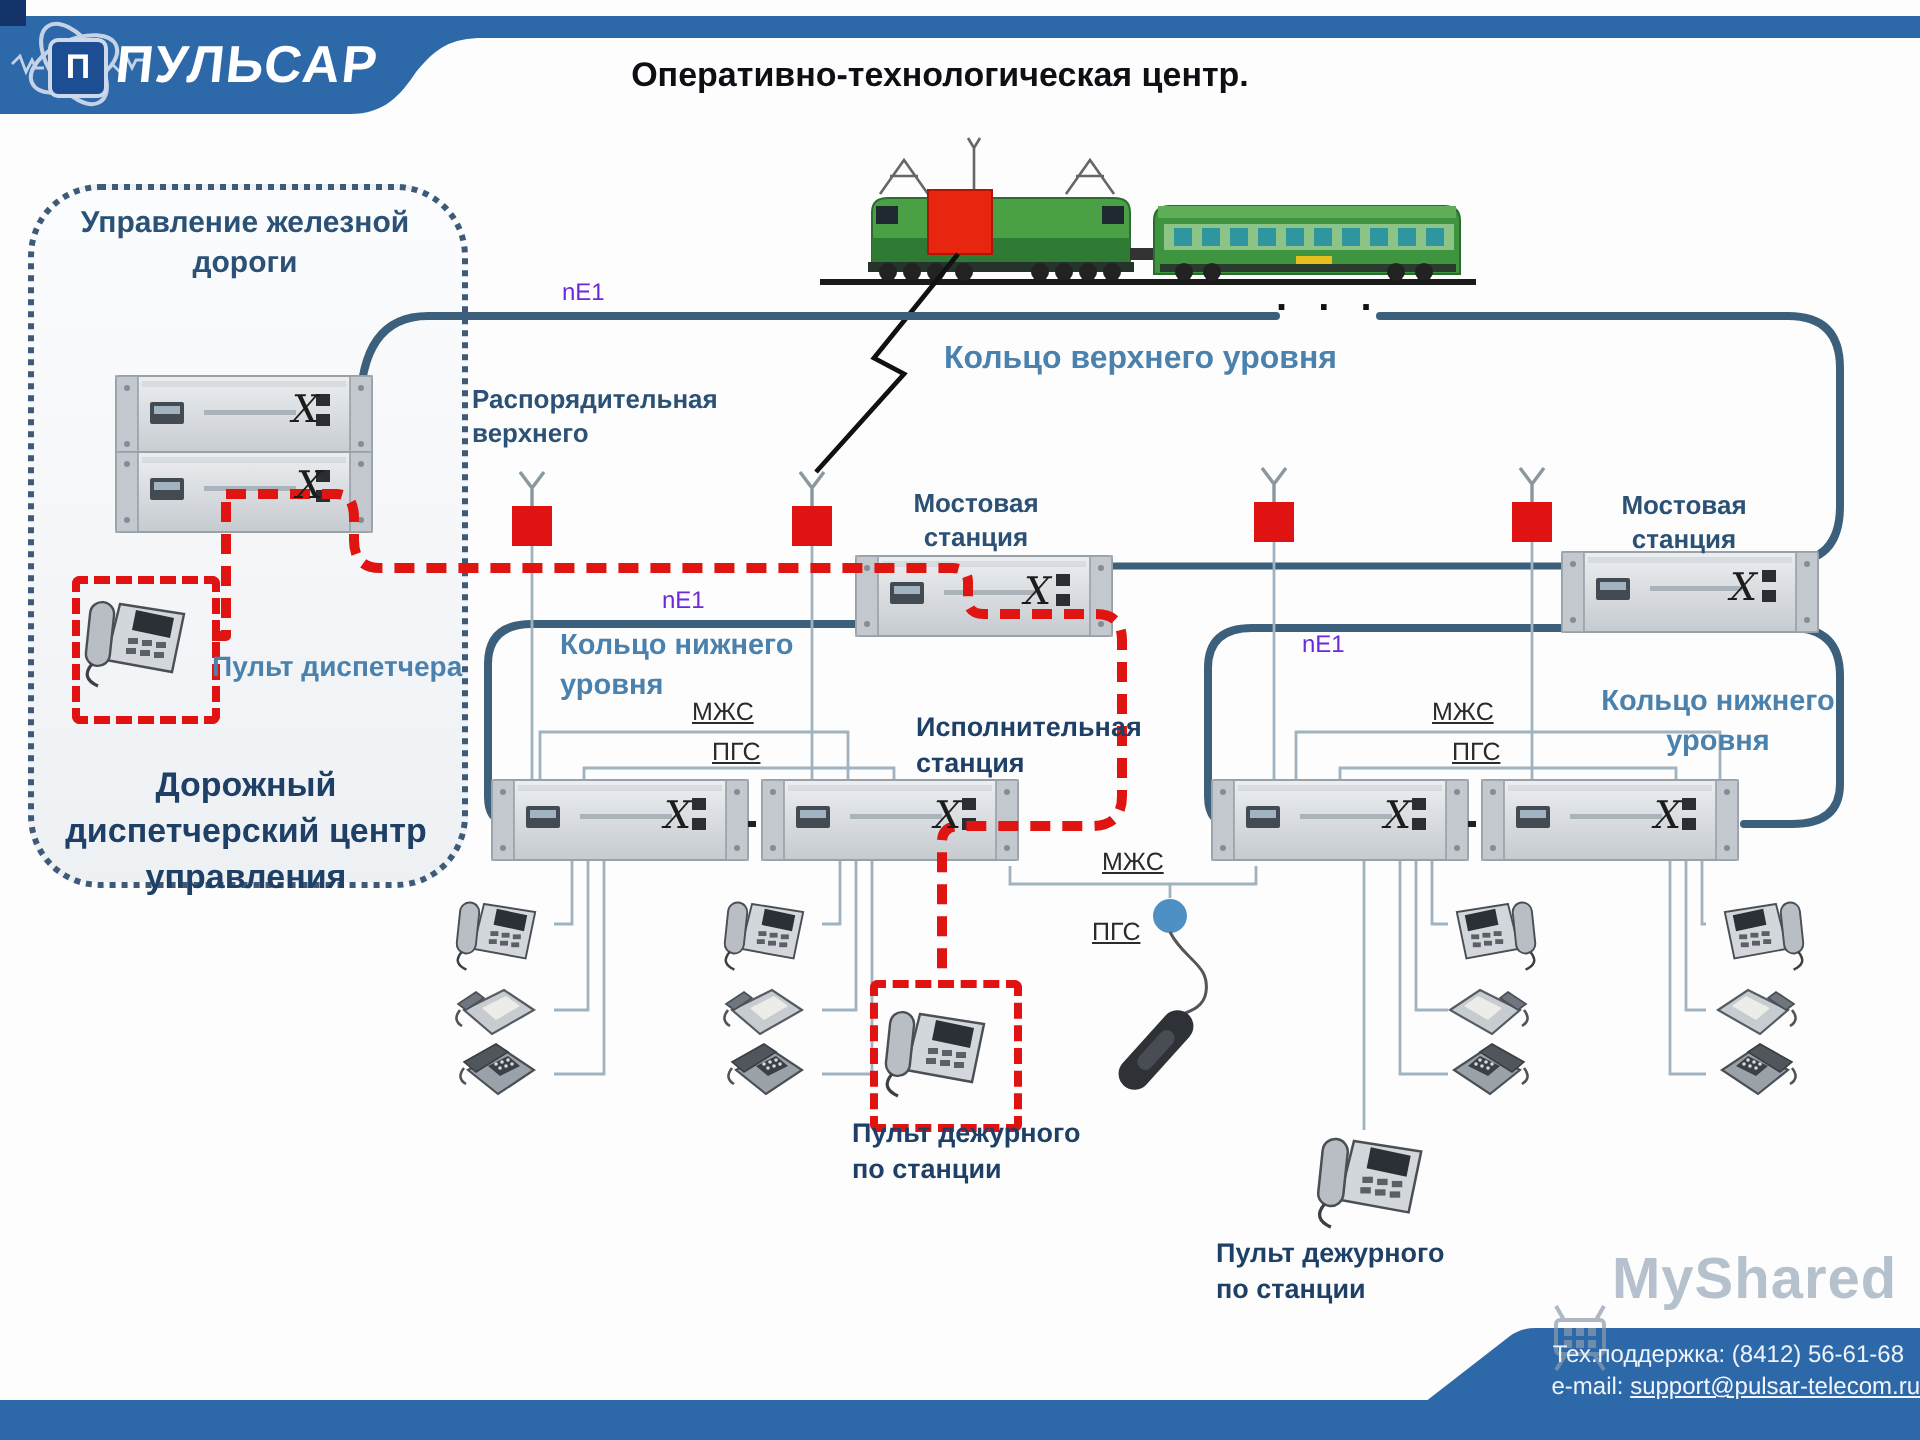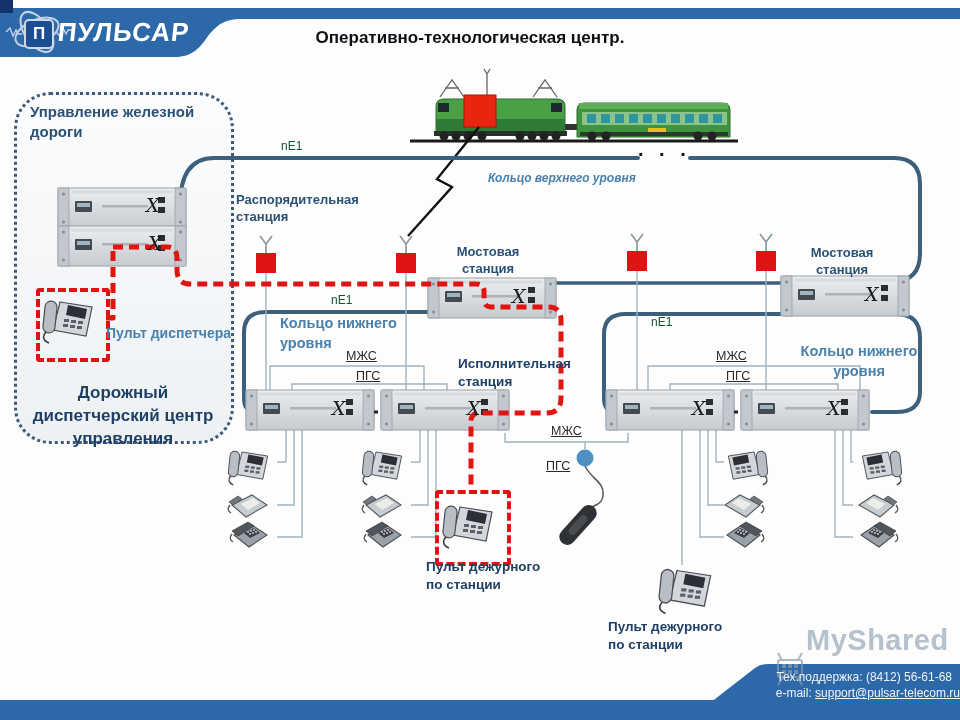--- a/index.html
+++ b/index.html
@@ -8,21 +8,21 @@
   .abs{position:absolute;}
   
   #admin-box{left:14px;top:92px;width:214px;height:346px;border:3px dotted #3f5a78;
              border-radius:36px;background:linear-gradient(#fbfcfd,#eef1f4);z-index:1;}
   svg.layer{position:absolute;left:0;top:0;z-index:2;pointer-events:none;}
   .lbl{position:absolute;z-index:3;}
   .t-title{font-size:17px;font-weight:bold;color:#0e0e14;text-align:center;}
   .t-blue{color:#4a81ad;font-weight:bold;}
   .t-navy{color:#2b5176;font-weight:bold;line-height:1.3;}
   .t-navy2{color:#1f4066;font-weight:bold;line-height:1.35;}
-  .t-plain{color:#14532d;font-size:12px;}
+  .t-plain{color:#6d28d9;font-size:12px;}
   .t-small{font-size:12.5px;color:#2a2a2a;text-decoration:underline;}
   .x-mark{font-family:"DejaVu Serif",serif;font-style:italic;font-size:19px;color:#1c1c1c;z-index:4;}
   .dots{font-size:20px;font-weight:bold;color:#111;letter-spacing:5px;}
   #logo-text{left:58px;top:17px;font-size:26px;font-weight:bold;color:#ffffff;
              transform:skewX(-6deg);letter-spacing:1px;z-index:4;}
   #logo-mark{left:24px;top:19px;width:26px;height:26px;background:#1d4e94;border:2px solid #cdd8ea;
              border-radius:5px;color:#fff;font-size:17px;font-weight:bold;text-align:center;
              line-height:26px;z-index:4;}
   .redbox{position:absolute;border:4px dashed #e11212;border-radius:4px;z-index:3;}
   #footer-copy{left:0;top:702px;width:824px;text-align:center;font-size:12px;font-weight:600;
@@ -258,29 +258,29 @@
     </g>
   </svg>
 
   <div class="redbox" style="left:36px;top:288px;width:66px;height:66px;"></div>
   <div class="redbox" style="left:435px;top:490px;width:68px;height:68px;"></div>
 
   <div id="logo-mark" class="abs">П</div>
   <div id="logo-text" class="abs">ПУЛЬСАР</div>
   <div class="lbl t-title" style="left:160px;top:28px;width:620px;">Оперативно-технологическая центр.</div>
 
-  <div class="lbl t-navy" style="left:30px;top:102px;width:185px;text-align:left;font-size:15px;">Управление железной дороги</div>
+  <div class="lbl t-navy" style="left:30px;top:102px;width:185px;text-align:center;font-size:15px;">Управление железной дороги</div>
   <div class="lbl t-navy2" style="left:25px;top:382px;width:196px;text-align:center;font-size:17px;">Дорожный диспетчерский центр управления</div>
   <div class="lbl t-blue" style="left:106px;top:325px;font-size:14px;">Пульт диспетчера</div>
 
-  <div class="lbl t-blue" style="left:488px;top:171px;font-size:12px;font-style:italic;">Кольцо верхнего уровня</div>
+  <div class="lbl t-blue" style="left:472px;top:171px;font-size:16px;">Кольцо верхнего уровня</div>
   <div class="lbl t-blue" style="left:280px;top:313px;width:125px;font-size:14.5px;line-height:1.4;">Кольцо нижнего уровня</div>
   <div class="lbl t-blue" style="left:798px;top:341px;width:122px;font-size:14.5px;line-height:1.4;text-align:center;">Кольцо нижнего уровня</div>
 
-  <div class="lbl t-navy" style="left:236px;top:192px;width:120px;font-size:13px;">Распорядительная станция</div>
+  <div class="lbl t-navy" style="left:236px;top:192px;width:120px;font-size:13px;">Распорядительная верхнего</div>
   <div class="lbl t-navy" style="left:452px;top:244px;width:72px;text-align:center;font-size:13px;">Мостовая станция</div>
   <div class="lbl t-navy" style="left:806px;top:245px;width:72px;text-align:center;font-size:13px;">Мостовая станция</div>
   <div class="lbl t-navy2" style="left:458px;top:355px;width:112px;font-size:13.5px;">Исполнительная станция</div>
   <div class="lbl t-navy2" style="left:426px;top:558px;width:125px;font-size:13.5px;">Пульт дежурного по станции</div>
   <div class="lbl t-navy2" style="left:608px;top:618px;width:125px;font-size:13.5px;">Пульт дежурного по станции</div>
 
   <div class="lbl t-plain" style="left:281px;top:139px;">nE1</div>
   <div class="lbl t-plain" style="left:331px;top:293px;">nE1</div>
   <div class="lbl t-plain" style="left:651px;top:315px;">nE1</div>
 

